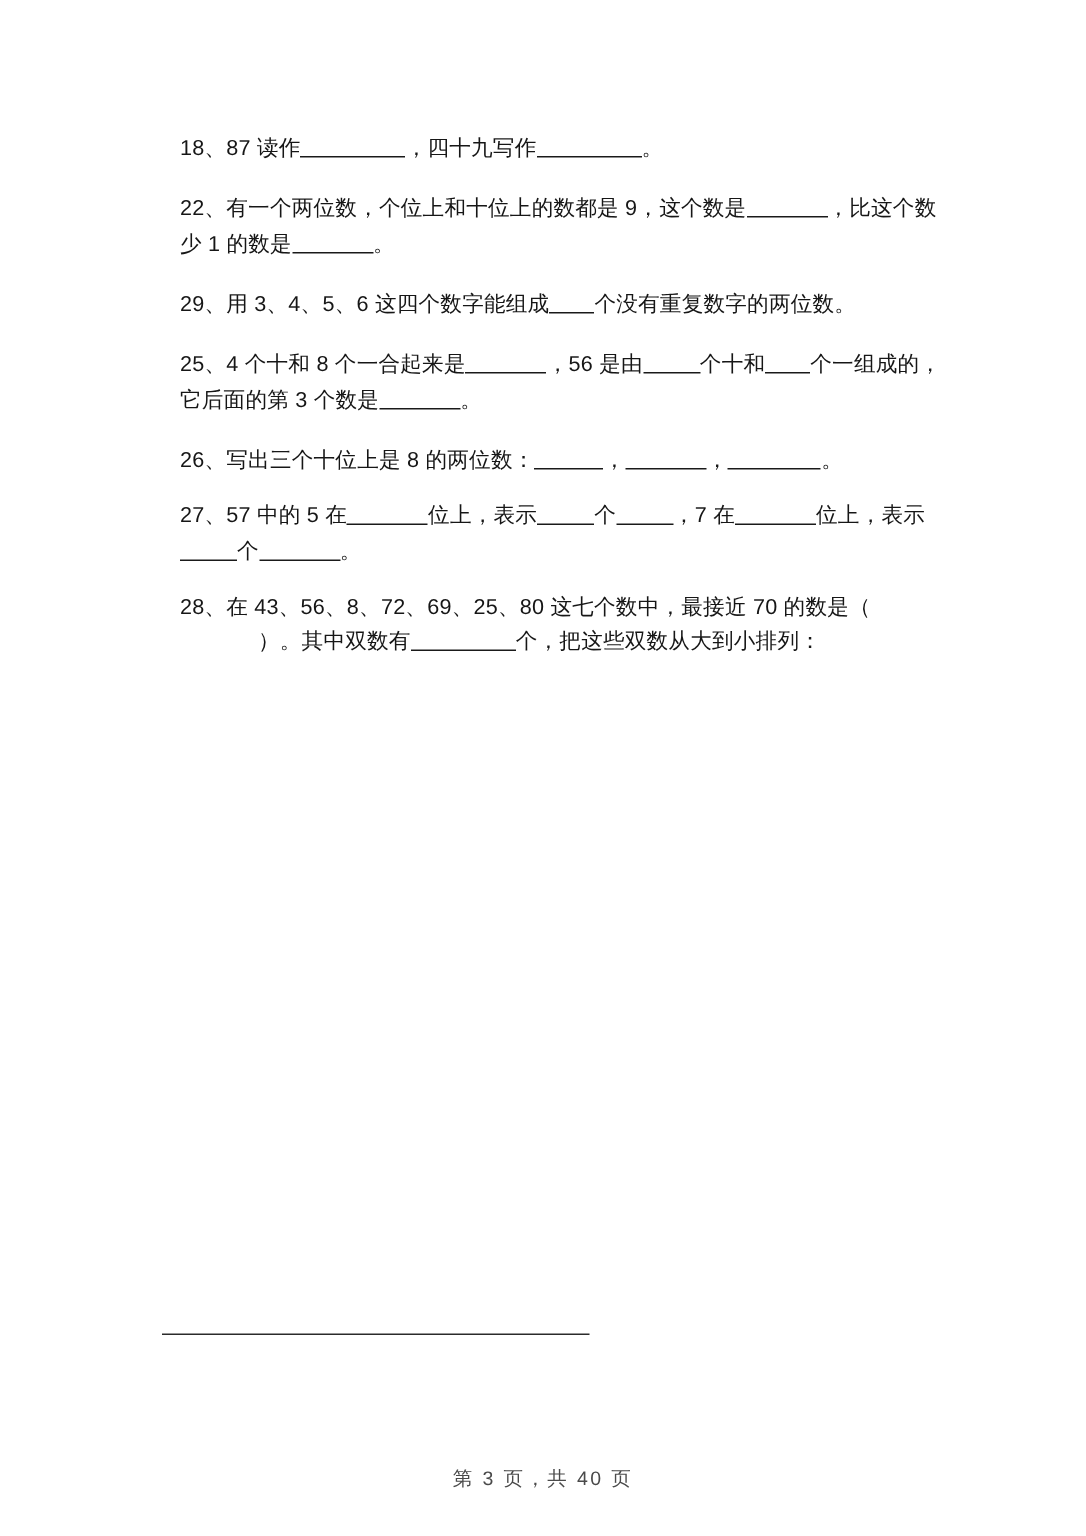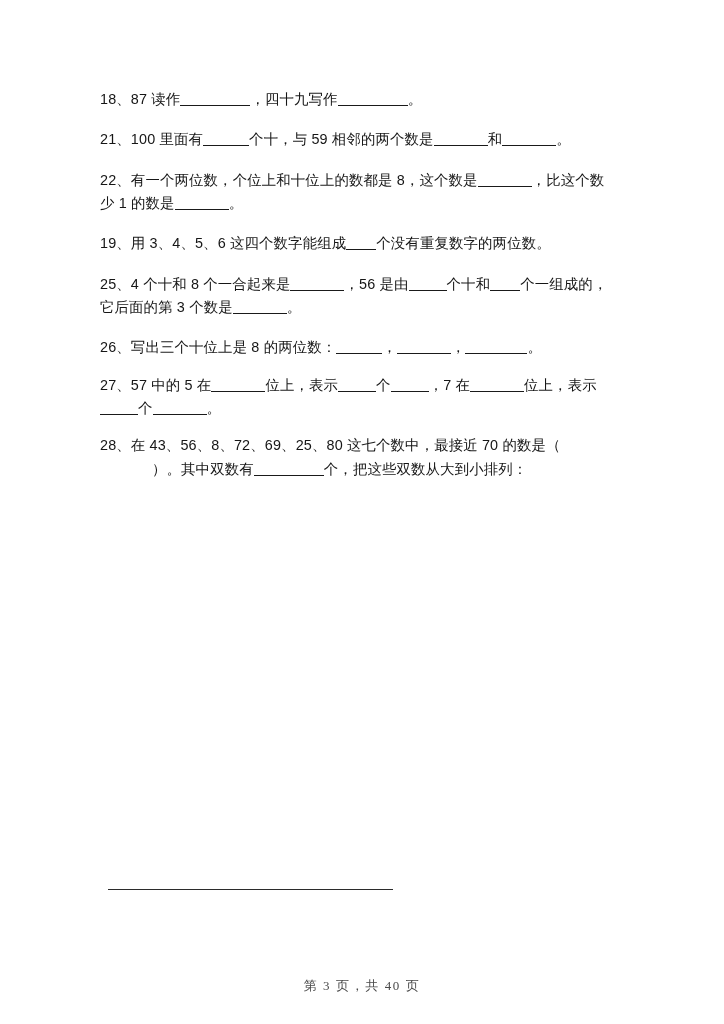--- a/index.html
+++ b/index.html
@@ -19,21 +19,21 @@
   .page {
     position: absolute;
     left: 0; top: 0;
     width: 724px;
     height: 1024px;
     background: #fff;
   }
 
   .content {
     position: absolute;
-    left: 100px;
+    left: 120px;
     top: 88px;
     width: 512px;
   }
 
   .q {
     font-size: 14.4px;
     line-height: 1.62;
     margin: 0 0 17px 0;
     letter-spacing: 0.15px;
     text-align: left;
@@ -68,36 +68,35 @@
     height: 0;
     border-bottom: 1.4px solid #2b2b2b;
   }
 
   .footer {
     position: absolute;
     left: 0;
     top: 977px;
     width: 724px;
     text-align: center;
-    font-family: Liberation Serif, serif;
+    font-family: Liberation Sans, sans-serif;
     font-size: 13px;
     color: #4a4a4a;
     letter-spacing: 1.6px;
   }
 </style>
 </head>
 <body>
 
 <div class="page">
 
   <div class="content">
     <p class="q"><span>18、</span><span>87 读作</span><span class="bl w8"></span><span>，四十九写作</span><span class="bl w8"></span><span>。</span></p>
-    <p class="q"><span>21、</span><span>100 里面有</span><span class="bl w5"></span><span>个十，与 59 相邻的两个数是</span><span class="bl w6"></span><span>和</span><span class="bl w6"></span><span>。</span></p>
-    <p class="q"><span>22、</span><span>有一个两位数，个位上和十位上的数都是 8，这个数是</span><span class="bl w6"></span><span>，比这个数少 1 的数是</span><span class="bl w6"></span><span>。</span></p>
-    <p class="q"><span>19、</span><span>用 3、4、5、6 这四个数字能组成</span><span class="bl w3"></span><span>个没有重复数字的两位数。</span></p>
+    <p class="q"><span>22、</span><span>有一个两位数，个位上和十位上的数都是 9，这个数是</span><span class="bl w6"></span><span>，比这个数少 1 的数是</span><span class="bl w6"></span><span>。</span></p>
+    <p class="q"><span>29、</span><span>用 3、4、5、6 这四个数字能组成</span><span class="bl w3"></span><span>个没有重复数字的两位数。</span></p>
     <p class="q"><span>25、</span><span>4 个十和 8 个一合起来是</span><span class="bl w6"></span><span>，56 是由</span><span class="bl w4"></span><span>个十和</span><span class="bl w3"></span><span>个一组成的，它后面的第 3 个数是</span><span class="bl w6"></span><span>。</span></p>
     <p class="q tight"><span>26、</span><span>写出三个十位上是 8 的两位数：</span><span class="bl w5"></span><span>，</span><span class="bl w6"></span><span>，</span><span class="bl w7"></span><span>。</span></p>
     <p class="q tight"><span>27、</span><span>57 中的 5 在</span><span class="bl w6"></span><span>位上，表示</span><span class="bl w4"></span><span>个</span><span class="bl w4"></span><span>，7 在</span><span class="bl w6"></span><span>位上，表示</span><span class="bl w4"></span><span>个</span><span class="bl w6"></span><span>。</span></p>
     <p class="q last"><span>28、</span><span>在 43、56、8、72、69、25、80 这七个数中，最接近 70 的数是（</span><span class="paren-gap"></span><span>）。其中双数有</span><span class="bl w8"></span><span>个，把这些双数从大到小排列：</span></p>
   </div>
 
   <div class="answer-rule"></div>
 
   <div class="footer">第 3 页，共 40 页</div>
 

